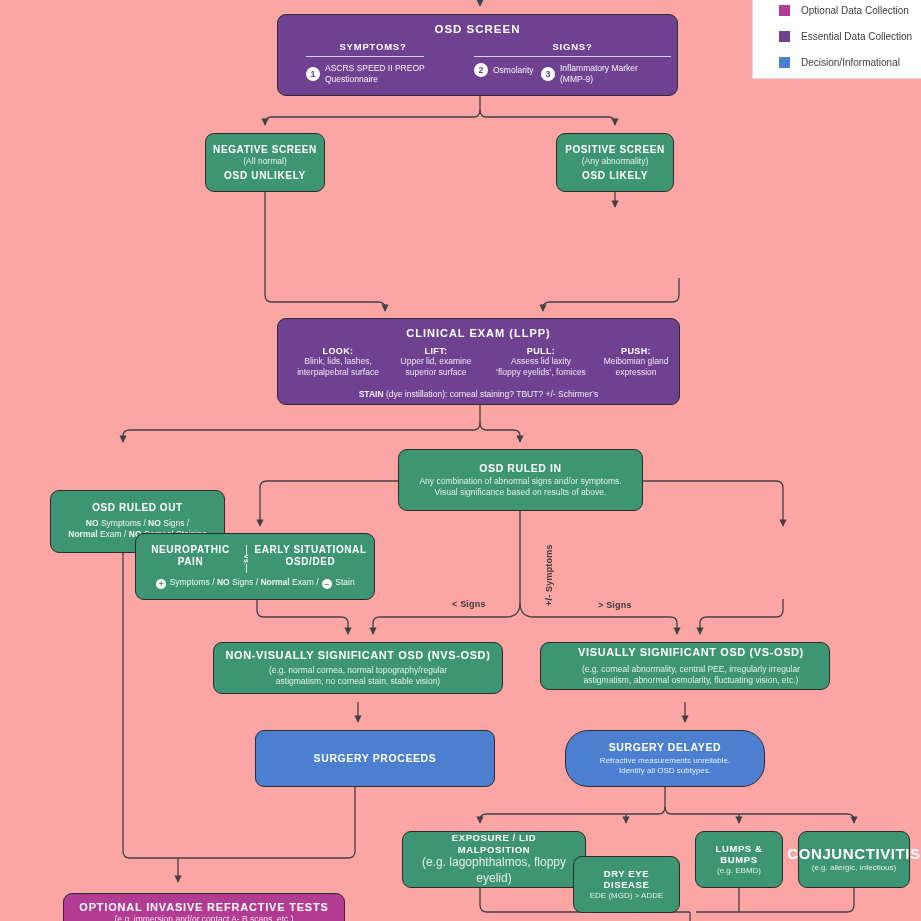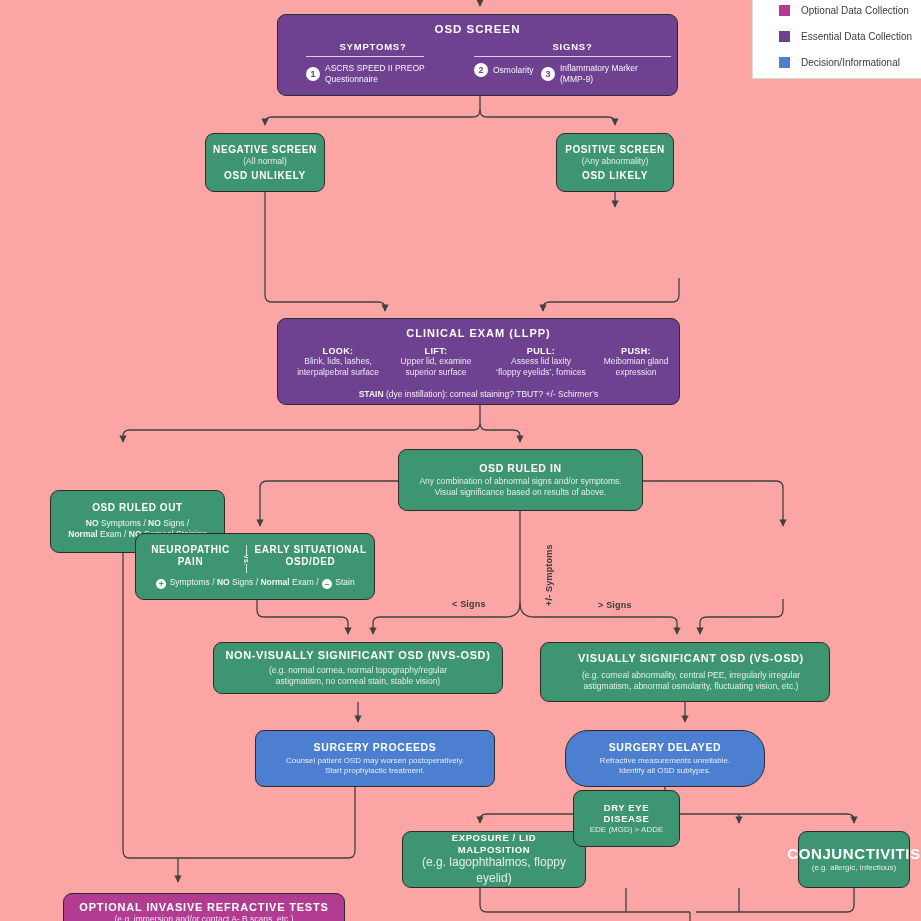--- a/index.html
+++ b/index.html
@@ -196,47 +196,50 @@
 
   <div class="flabel" style="left:432px;top:599px;">&lt; Signs</div>
   <div class="flabel" style="left:578px;top:600px;">&gt; Signs</div>
   <div class="flabel vlabel" style="left:524px;top:528px;height:78px;">+/- Symptoms</div>
 
   <div class="node green" style="left:213px;top:642px;width:290px;height:52px;">
     <div class="t" style="font-size:11px;">NON-VISUALLY SIGNIFICANT OSD (NVS-OSD)</div>
     <div class="sub" style="margin-top:3px;">(e.g. normal cornea, normal topography/regular
 astigmatism, no corneal stain, stable vision)</div>
   </div>
-  <div class="node green" style="left:540px;top:642px;width:290px;height:60px;padding-left:18px;">
+  <div class="node green" style="left:540px;top:642px;width:290px;height:48px;padding-left:18px;">
     <div class="t" style="font-size:11px;">VISUALLY SIGNIFICANT OSD (VS-OSD)</div>
     <div class="sub" style="margin-top:5px;">(e.g. corneal abnormality, central PEE, irregularly irregular
 astigmatism, abnormal osmolarity, fluctuating vision, etc.)</div>
   </div>
 
   <div class="node blue" style="left:255px;top:730px;width:240px;height:57px;">
     <div class="t">SURGERY PROCEEDS</div>
-    <div class="sub" style="margin-top:2px;font-size:8px;">Counsel patient OSD may worsen postoperatively.
-Start prophylactic treatment.</div>
   </div>
   <div class="node blue" style="left:565px;top:730px;width:200px;height:57px;border-radius:23px;">
     <div class="t">SURGERY DELAYED</div>
     <div class="sub" style="margin-top:2px;font-size:8px;">Refractive measurements unreliable.
 Identify all OSD subtypes.</div>
   </div>
 
   <div class="node green" style="left:402px;top:831px;width:184px;height:57px;">
     <div class="t" style="font-size:9.5px;">EXPOSURE / LID
 MALPOSITION</div>
     <div class="sub" style="font-size:12px;">(e.g. lagophthalmos, floppy eyelid)</div>
   </div>
-  <div class="node green" style="left:573px;top:790px;width:107px;height:57px;">
+  <div class="node green" style="left:573px;top:856px;width:107px;height:57px;">
     <div class="t" style="font-size:9.5px;">DRY EYE
 DISEASE</div>
     <div class="sub" style="font-size:8px;">EDE (MGD) &gt; ADDE</div>
   </div>
+  <div class="node green" style="left:695px;top:831px;width:88px;height:57px;">
+    <div class="t" style="font-size:9.5px;">LUMPS &amp;
+BUMPS</div>
+    <div class="sub" style="font-size:8px;">(e.g. EBMD)</div>
+  </div>
   <div class="node green" style="left:798px;top:831px;width:112px;height:57px;">
     <div class="t" style="font-size:15px;">CONJUNCTIVITIS</div>
     <div class="sub" style="font-size:8px;">(e.g. allergic, infectious)</div>
   </div>
 
   <div class="node magenta" style="left:63px;top:893px;width:282px;height:50px;justify-content:flex-start;padding-top:7px;">
     <div class="t" style="font-size:11px;letter-spacing:.8px;">OPTIONAL INVASIVE REFRACTIVE TESTS</div>
     <div class="sub" style="font-size:8.5px;">(e.g. immersion and/or contact A- B scans, etc.)</div>
   </div>
 

